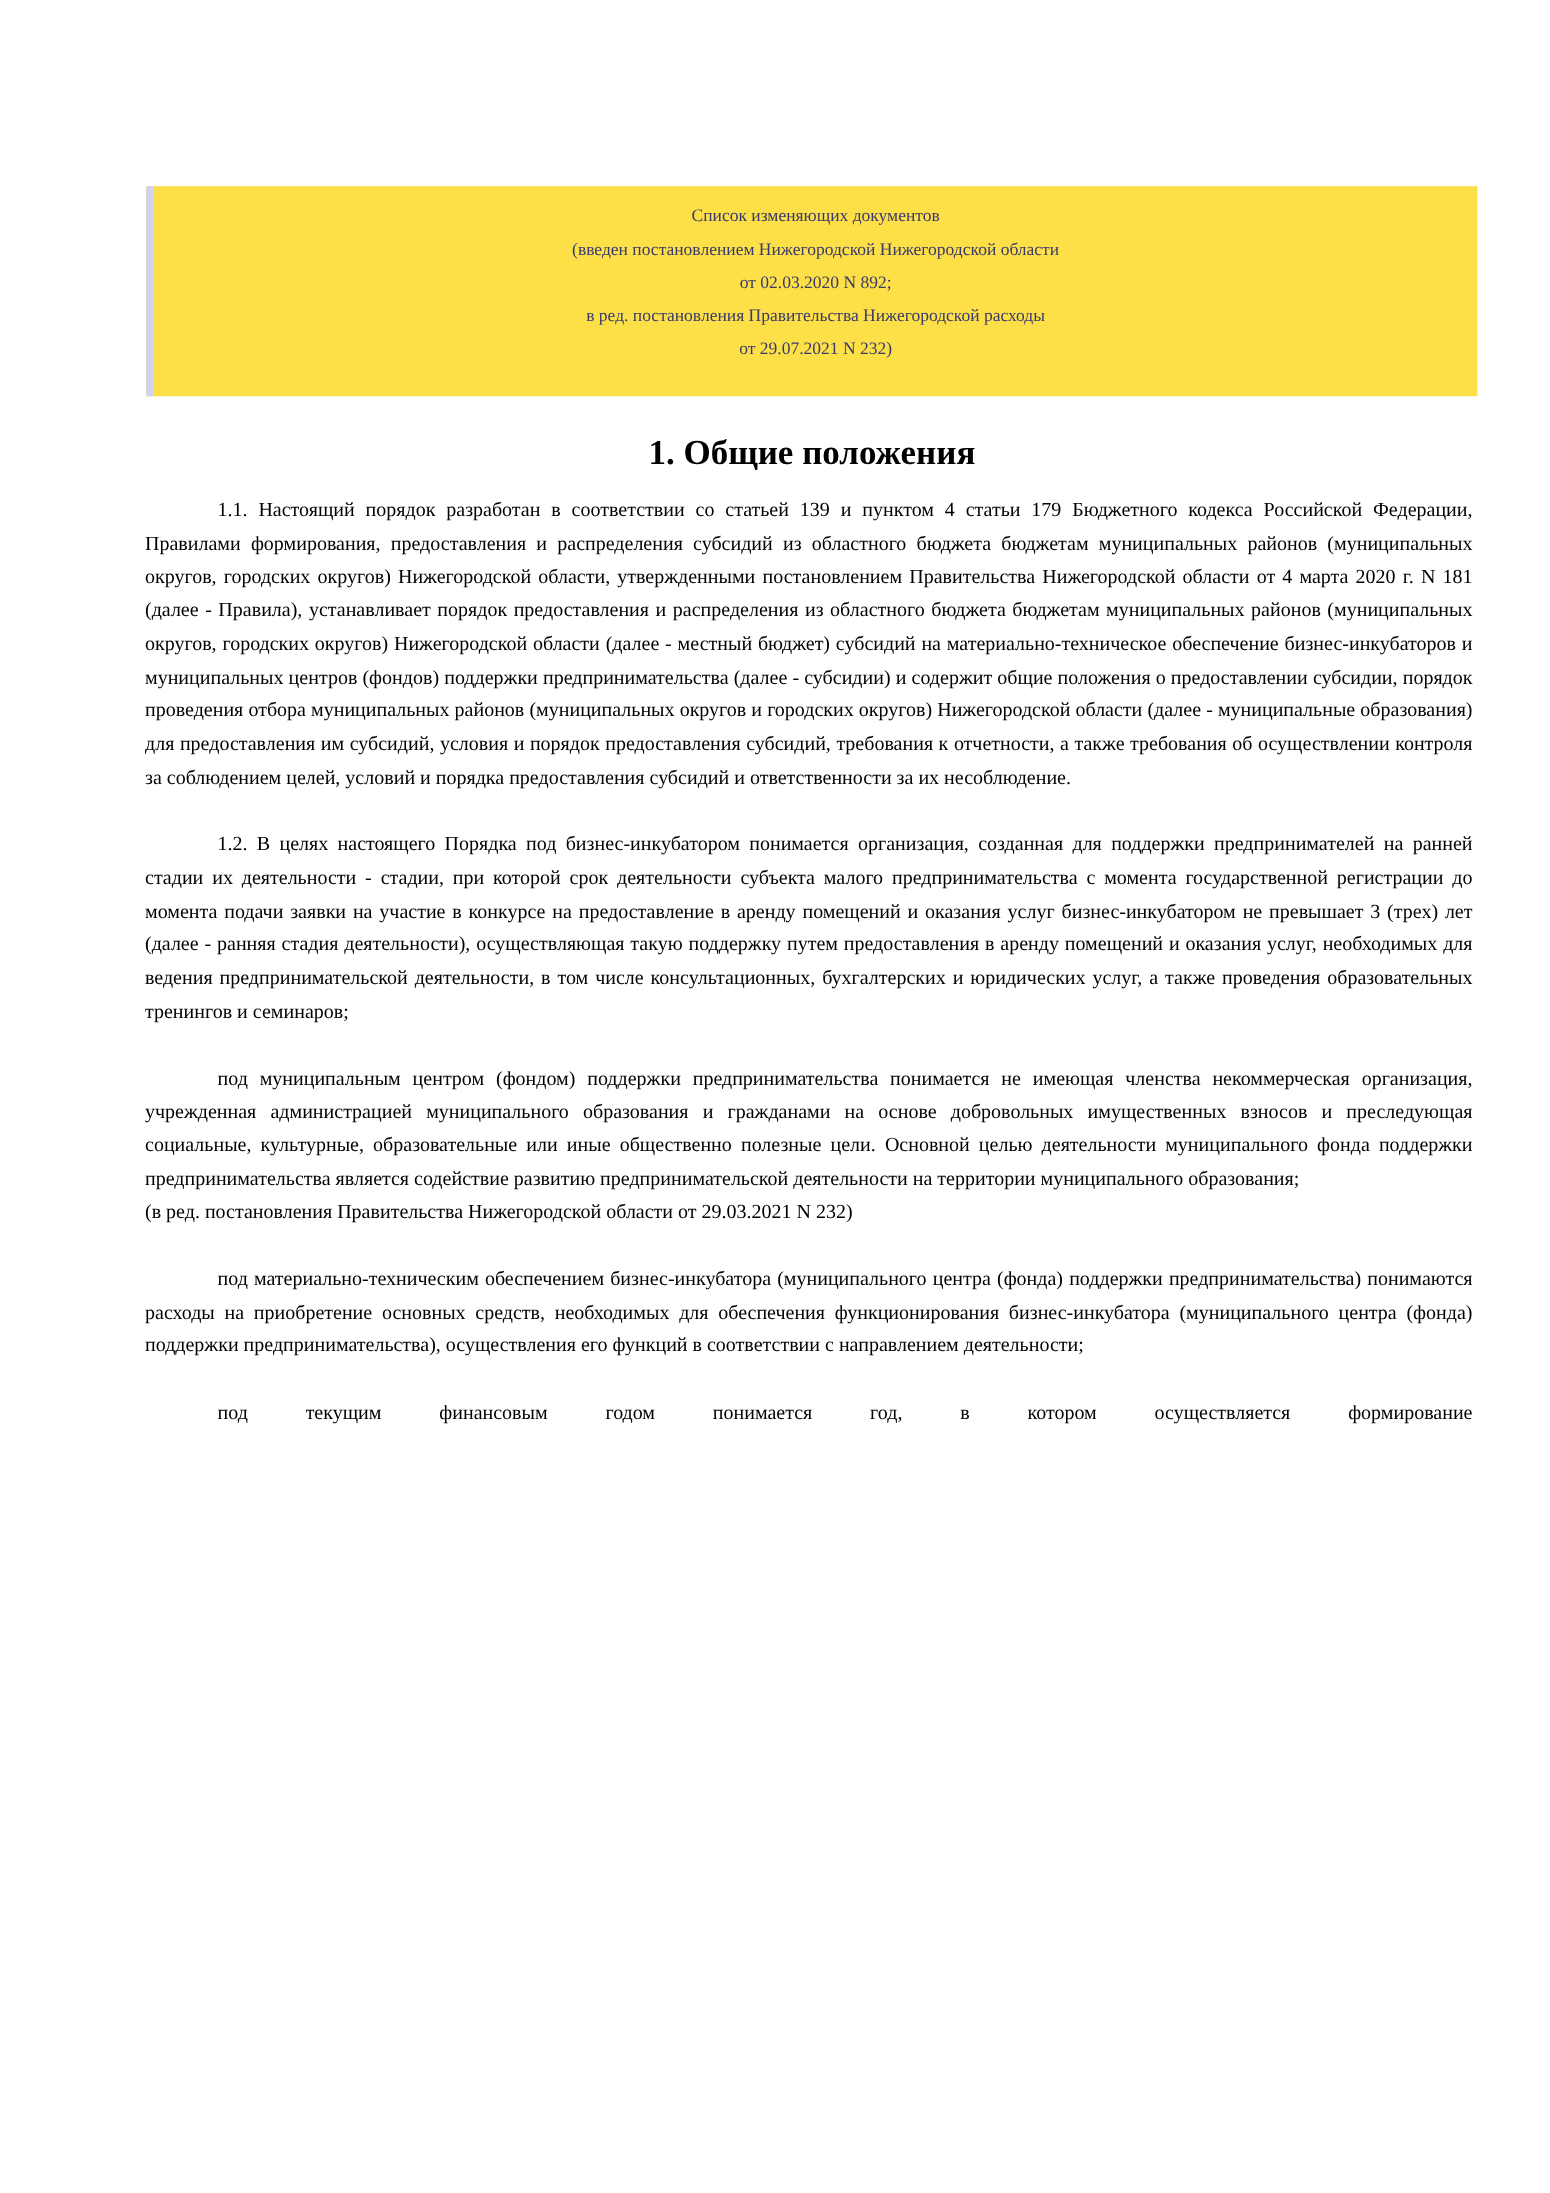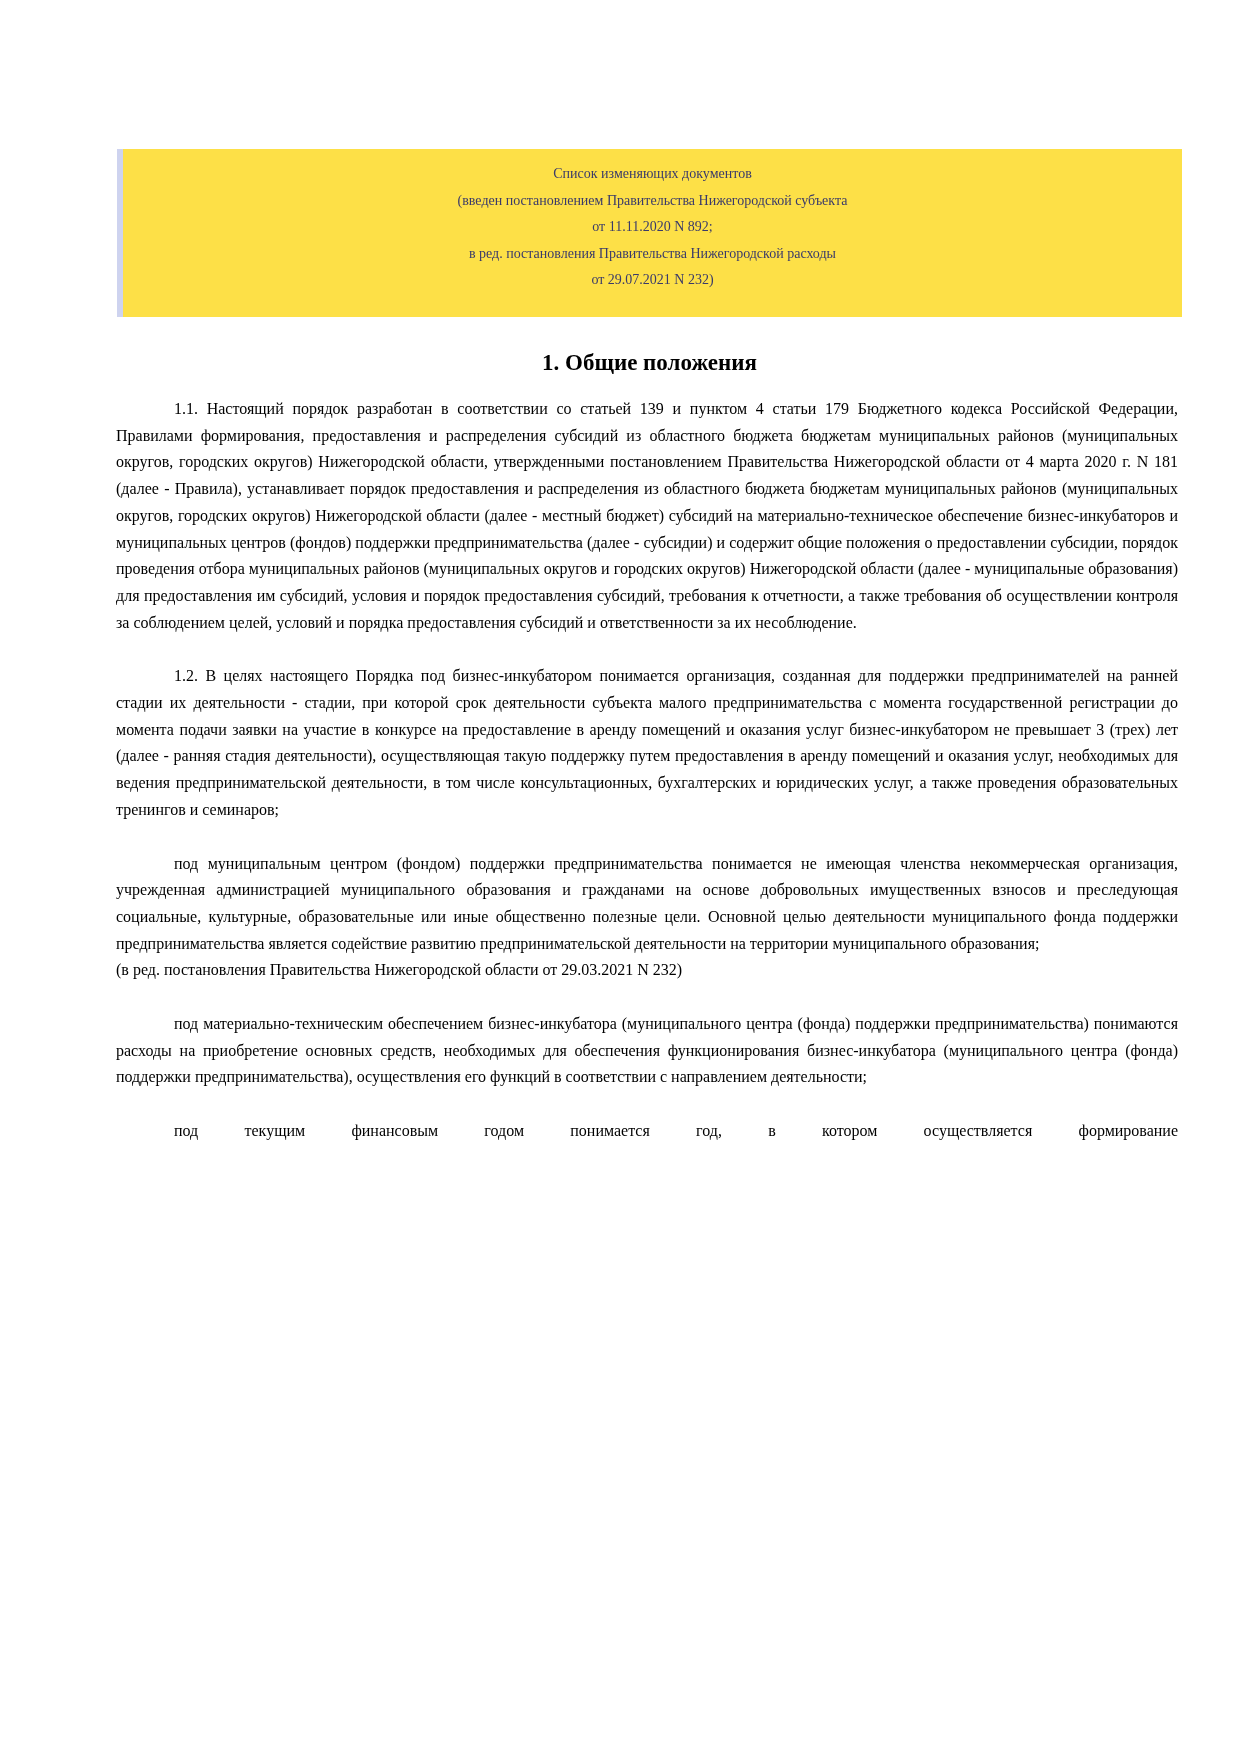--- a/index.html
+++ b/index.html
@@ -39,21 +39,21 @@
     display: block;
     white-space: nowrap;
   }
   .section-title {
     position: absolute;
     left: 117px;
     width: 1065px;
     top: 348px;
     text-align: center;
     font-weight: bold;
-    font-size: 23px;
+    font-size: 28px;
     line-height: 30px;
   }
   .body-text {
     position: absolute;
     left: 116px;
     width: 1062px;
     font-size: 16px;
     line-height: 26.7px;
   }
   .para {
@@ -69,22 +69,22 @@
     height: 27px;
   }
 </style>
 </head>
 <body>
 
 <div class="page">
 
   <div class="changes-box">
     <span class="line">Список изменяющих документов</span>
-    <span class="line">(введен постановлением Правительства Нижегородской субъекта</span>
-    <span class="line">от 11.11.2020 N 892;</span>
+    <span class="line">(введен постановлением Нижегородской Нижегородской области</span>
+    <span class="line">от 02.03.2020 N 892;</span>
     <span class="line">в ред. постановления Правительства Нижегородской расходы</span>
     <span class="line">от 29.07.2021 N 232)</span>
   </div>
 
   <div class="section-title">1. Общие положения</div>
 
   <div class="body-text" style="top: 396px;">
     <p class="para">1.1. Настоящий порядок разработан в соответствии со статьей 139 и пунктом 4 статьи 179 Бюджетного кодекса Российской Федерации, Правилами формирования, предоставления и распределения субсидий из областного бюджета бюджетам муниципальных районов (муниципальных округов, городских округов) Нижегородской области, утвержденными постановлением Правительства Нижегородской области от 4 марта 2020 г. N 181 (далее - Правила), устанавливает порядок предоставления и распределения из областного бюджета бюджетам муниципальных районов (муниципальных округов, городских округов) Нижегородской области (далее - местный бюджет) субсидий на материально-техническое обеспечение бизнес-инкубаторов и муниципальных центров (фондов) поддержки предпринимательства (далее - субсидии) и содержит общие положения о предоставлении субсидии, порядок проведения отбора муниципальных районов (муниципальных округов и городских округов) Нижегородской области (далее - муниципальные образования) для предоставления им субсидий, условия и порядок предоставления субсидий, требования к отчетности, а также требования об осуществлении контроля за соблюдением целей, условий и порядка предоставления субсидий и ответственности за их несоблюдение.</p>
 
     <div class="gap"></div>

